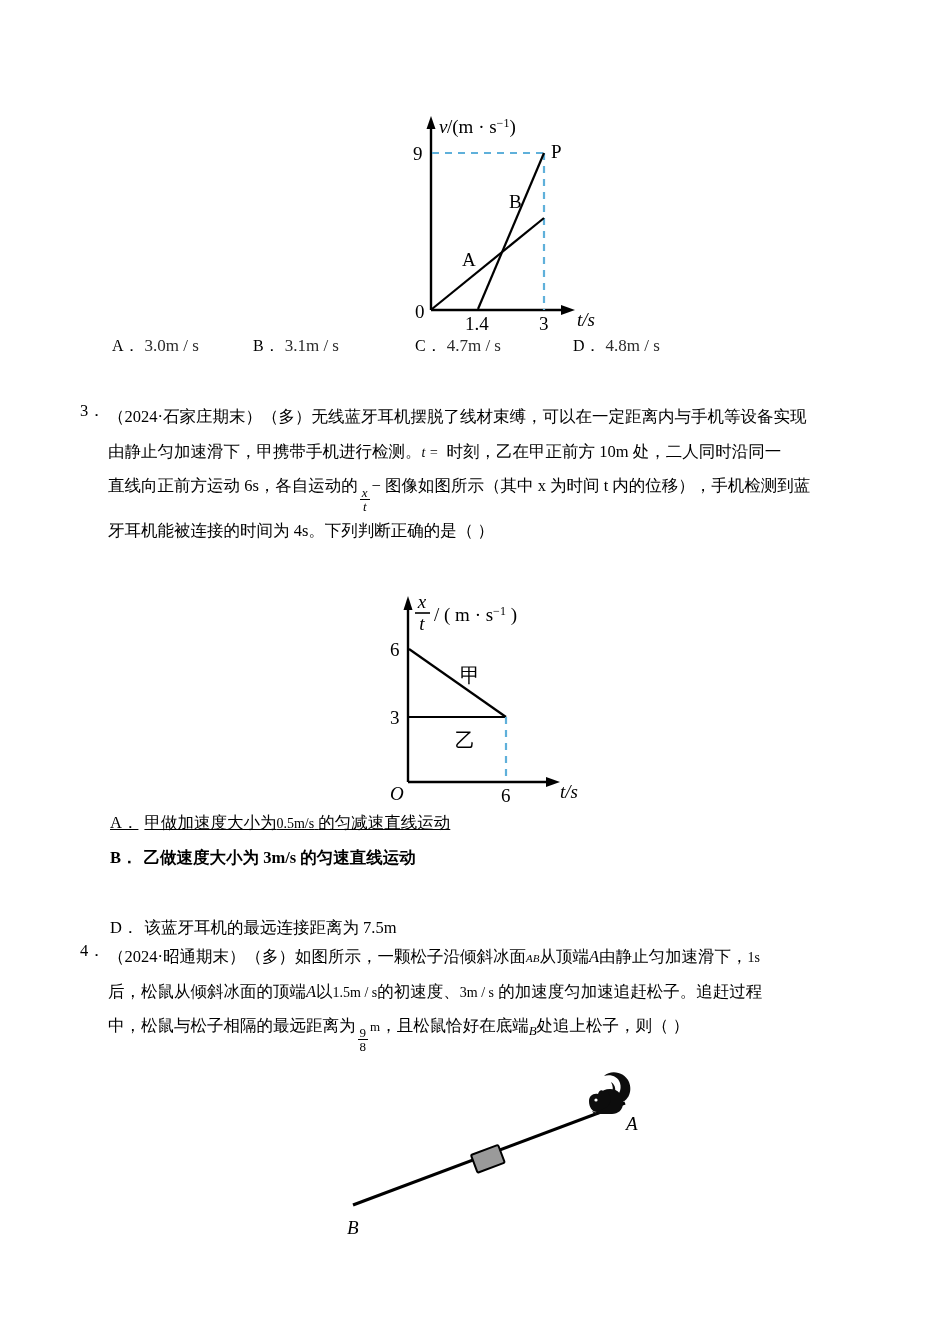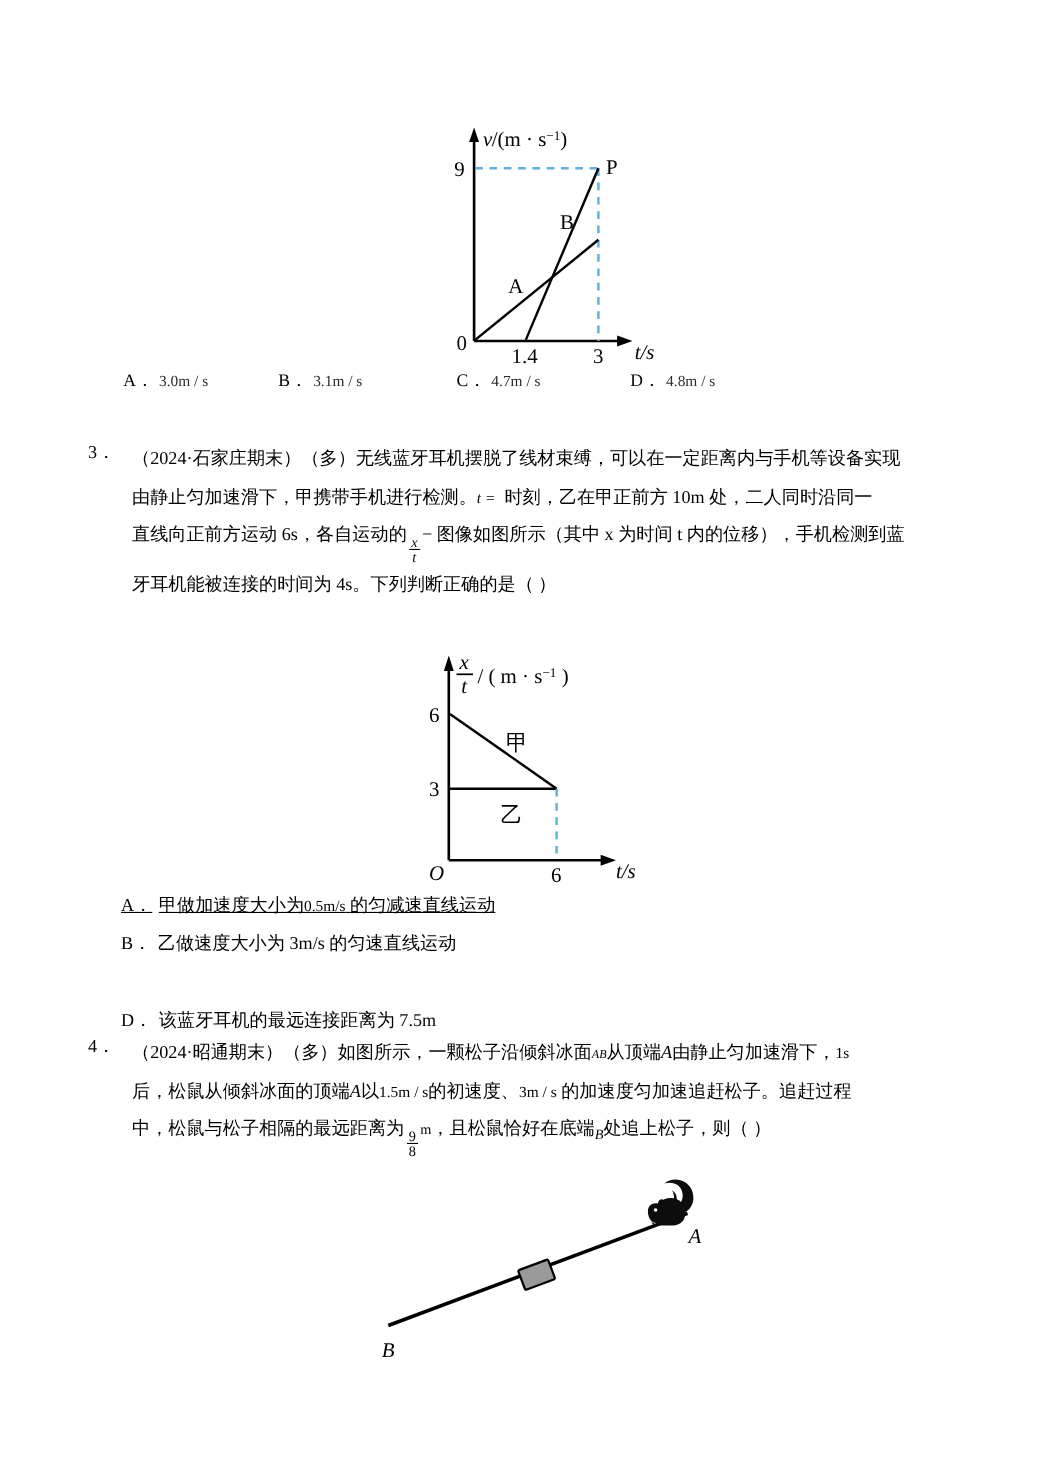--- a/index.html
+++ b/index.html
@@ -28,37 +28,37 @@
   .opt-row {
     position: absolute;
     display: flex;
     align-items: baseline;
   }
   .opt-lbl {
     font-size: 16px;
     margin-right: 5px;
   }
   .opt-val {
-    font-size: 14px;
+    font-size: 17px;
     color: #2b2b2b;
   }
 
   
   .qblock {
     position: absolute;
     width: 800px;
   }
   .qno {
     position: absolute;
     left: 0;
     top: 0;
     font-size: 16.5px;
   }
   .qbody {
-    margin-left: 40px;
+    margin-left: 28px;
     font-size: 16.5px;
     line-height: 2.1;
     text-align: justify;
     text-justify: inter-ideograph;
   }
 
   .choice {
     position: absolute;
     font-size: 16.5px;
     white-space: nowrap;
@@ -194,21 +194,21 @@
       <text class="lbl-i" x="200" y="216">t/s</text>
 
       <text class="lbl-cn" x="100" y="100">甲</text>
       <text class="lbl-cn" x="95" y="165">乙</text>
     </svg>
   </div>
 
   <div class="choice" style="left:110px; top:812px;text-decoration:underline;">
     <span class="ck">A．</span><span>甲做加速度大小为</span><span style="font-size:14px;">0.5m/s</span>&nbsp;<span>的匀减速直线运动</span>
   </div>
-  <div class="choice" style="left:110px; top:847px;">
+  <div class="choice" style="left:110px; top:847px;font-weight:bold;">
     <span class="ck">B．</span><span>乙做速度大小为 3m/s 的匀速直线运动</span>
   </div>
   <div class="choice" style="left:110px; top:917px;">
     <span class="ck">D．</span><span>该蓝牙耳机的最远连接距离为 7.5m</span>
   </div>
 
   <div class="qblock" style="left:80px; top:940px; width:800px;">
     <span class="qno">4．</span>
     <div class="qbody">
       <div>

